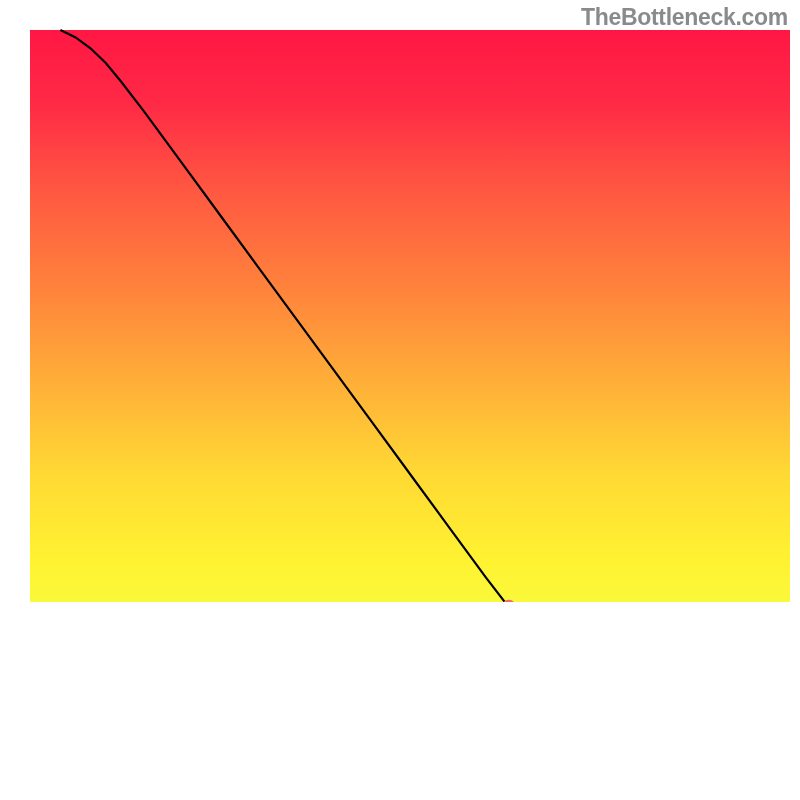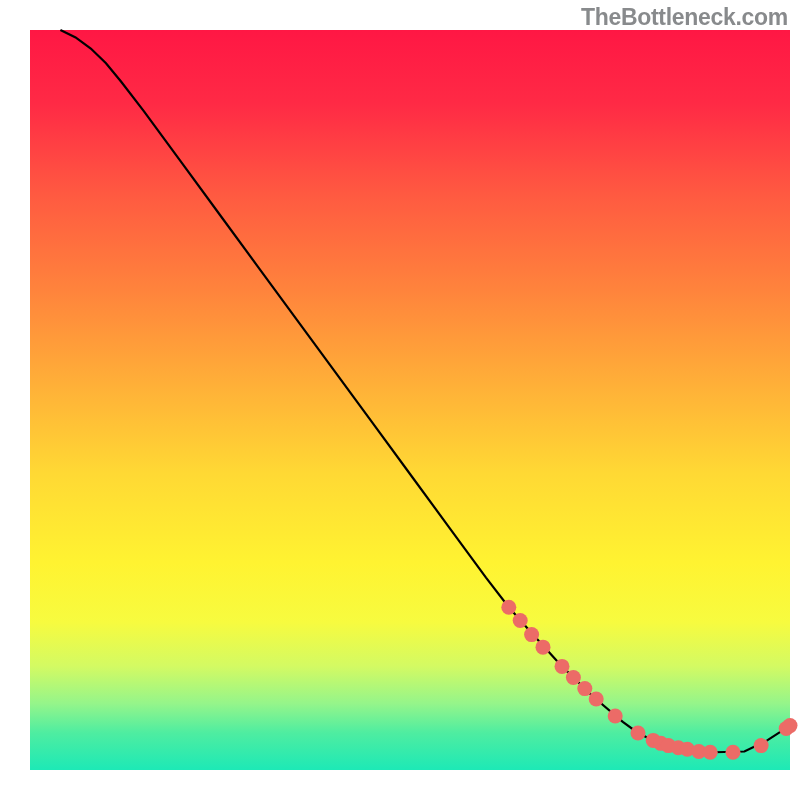--- a/index.html
+++ b/index.html
@@ -3,21 +3,21 @@
 <meta charset="utf-8">
 <style>
   body {
     margin: 0;
     padding: 0;
     background: #ffffff;
     font-family: Arial, Helvetica, sans-serif;
   }
   .chart-box {
     width: 800px;
-    height: 800px;
+    height: 602px;
     position: relative;
   }
   .watermark {
     position: absolute;
     top: 4px;
     right: 12px;
     font-size: 23px;
     color: #888a8c;
     font-weight: bold;
     font-family: Arial, sans-serif;

